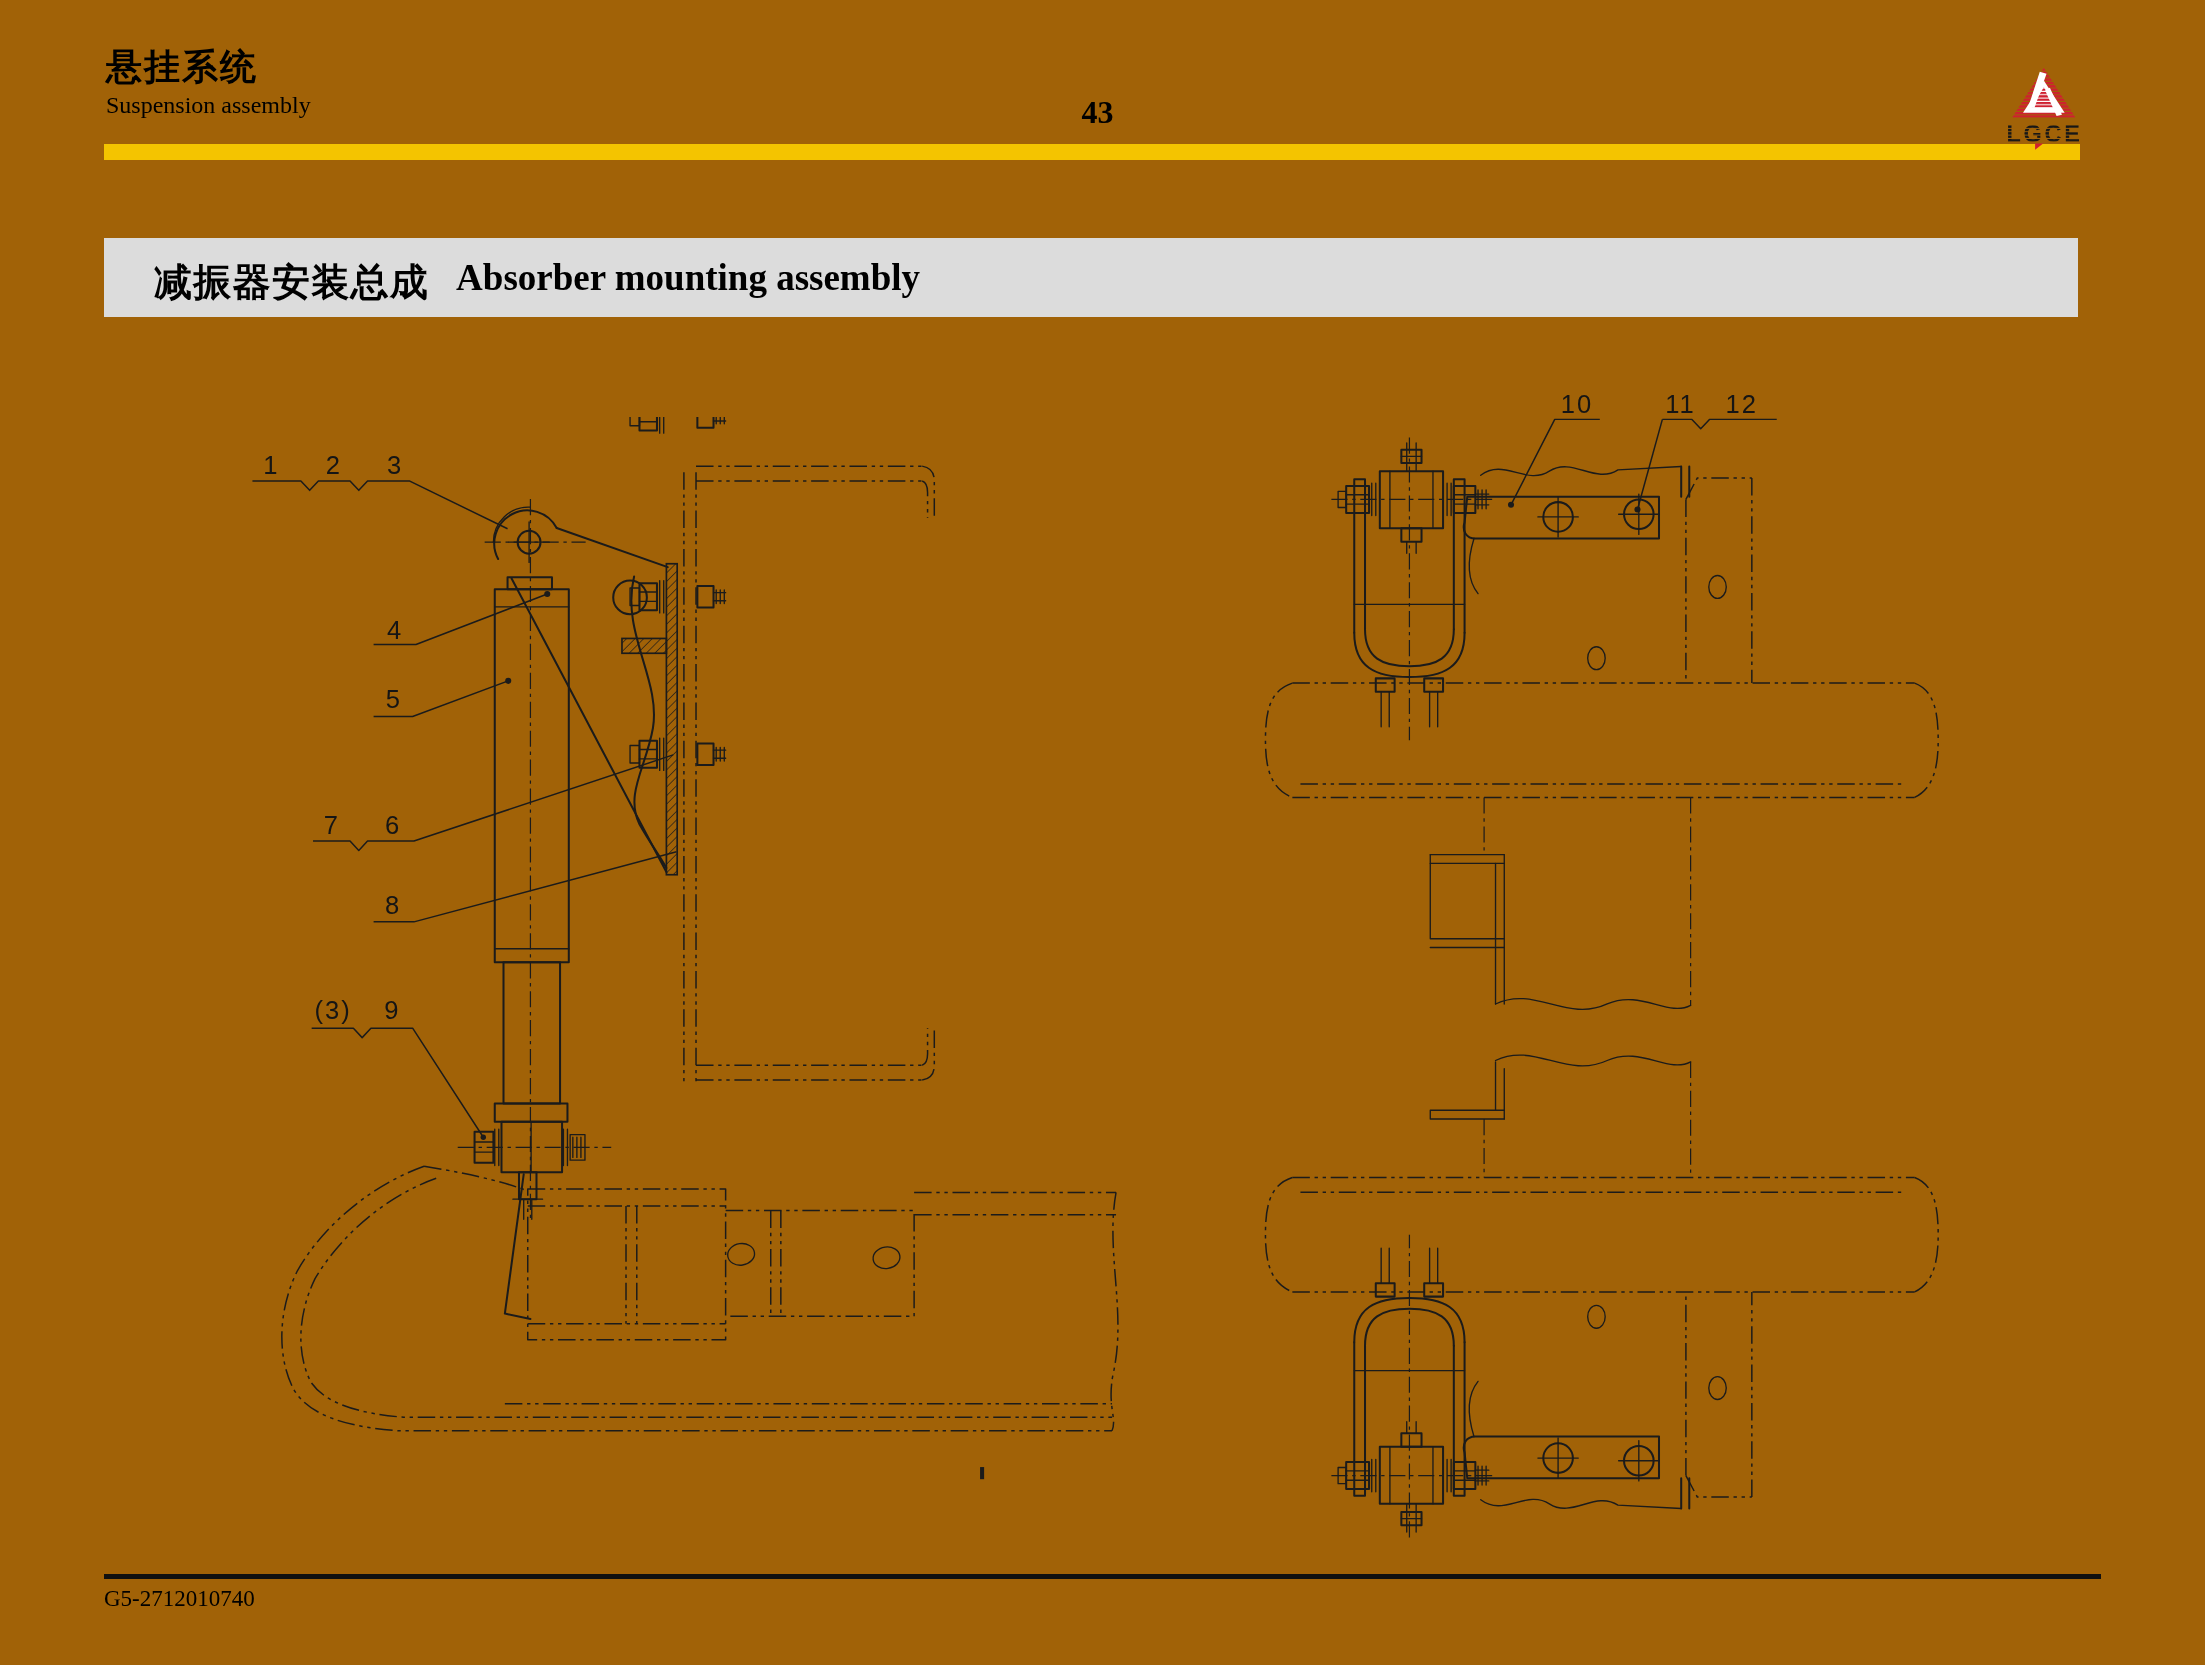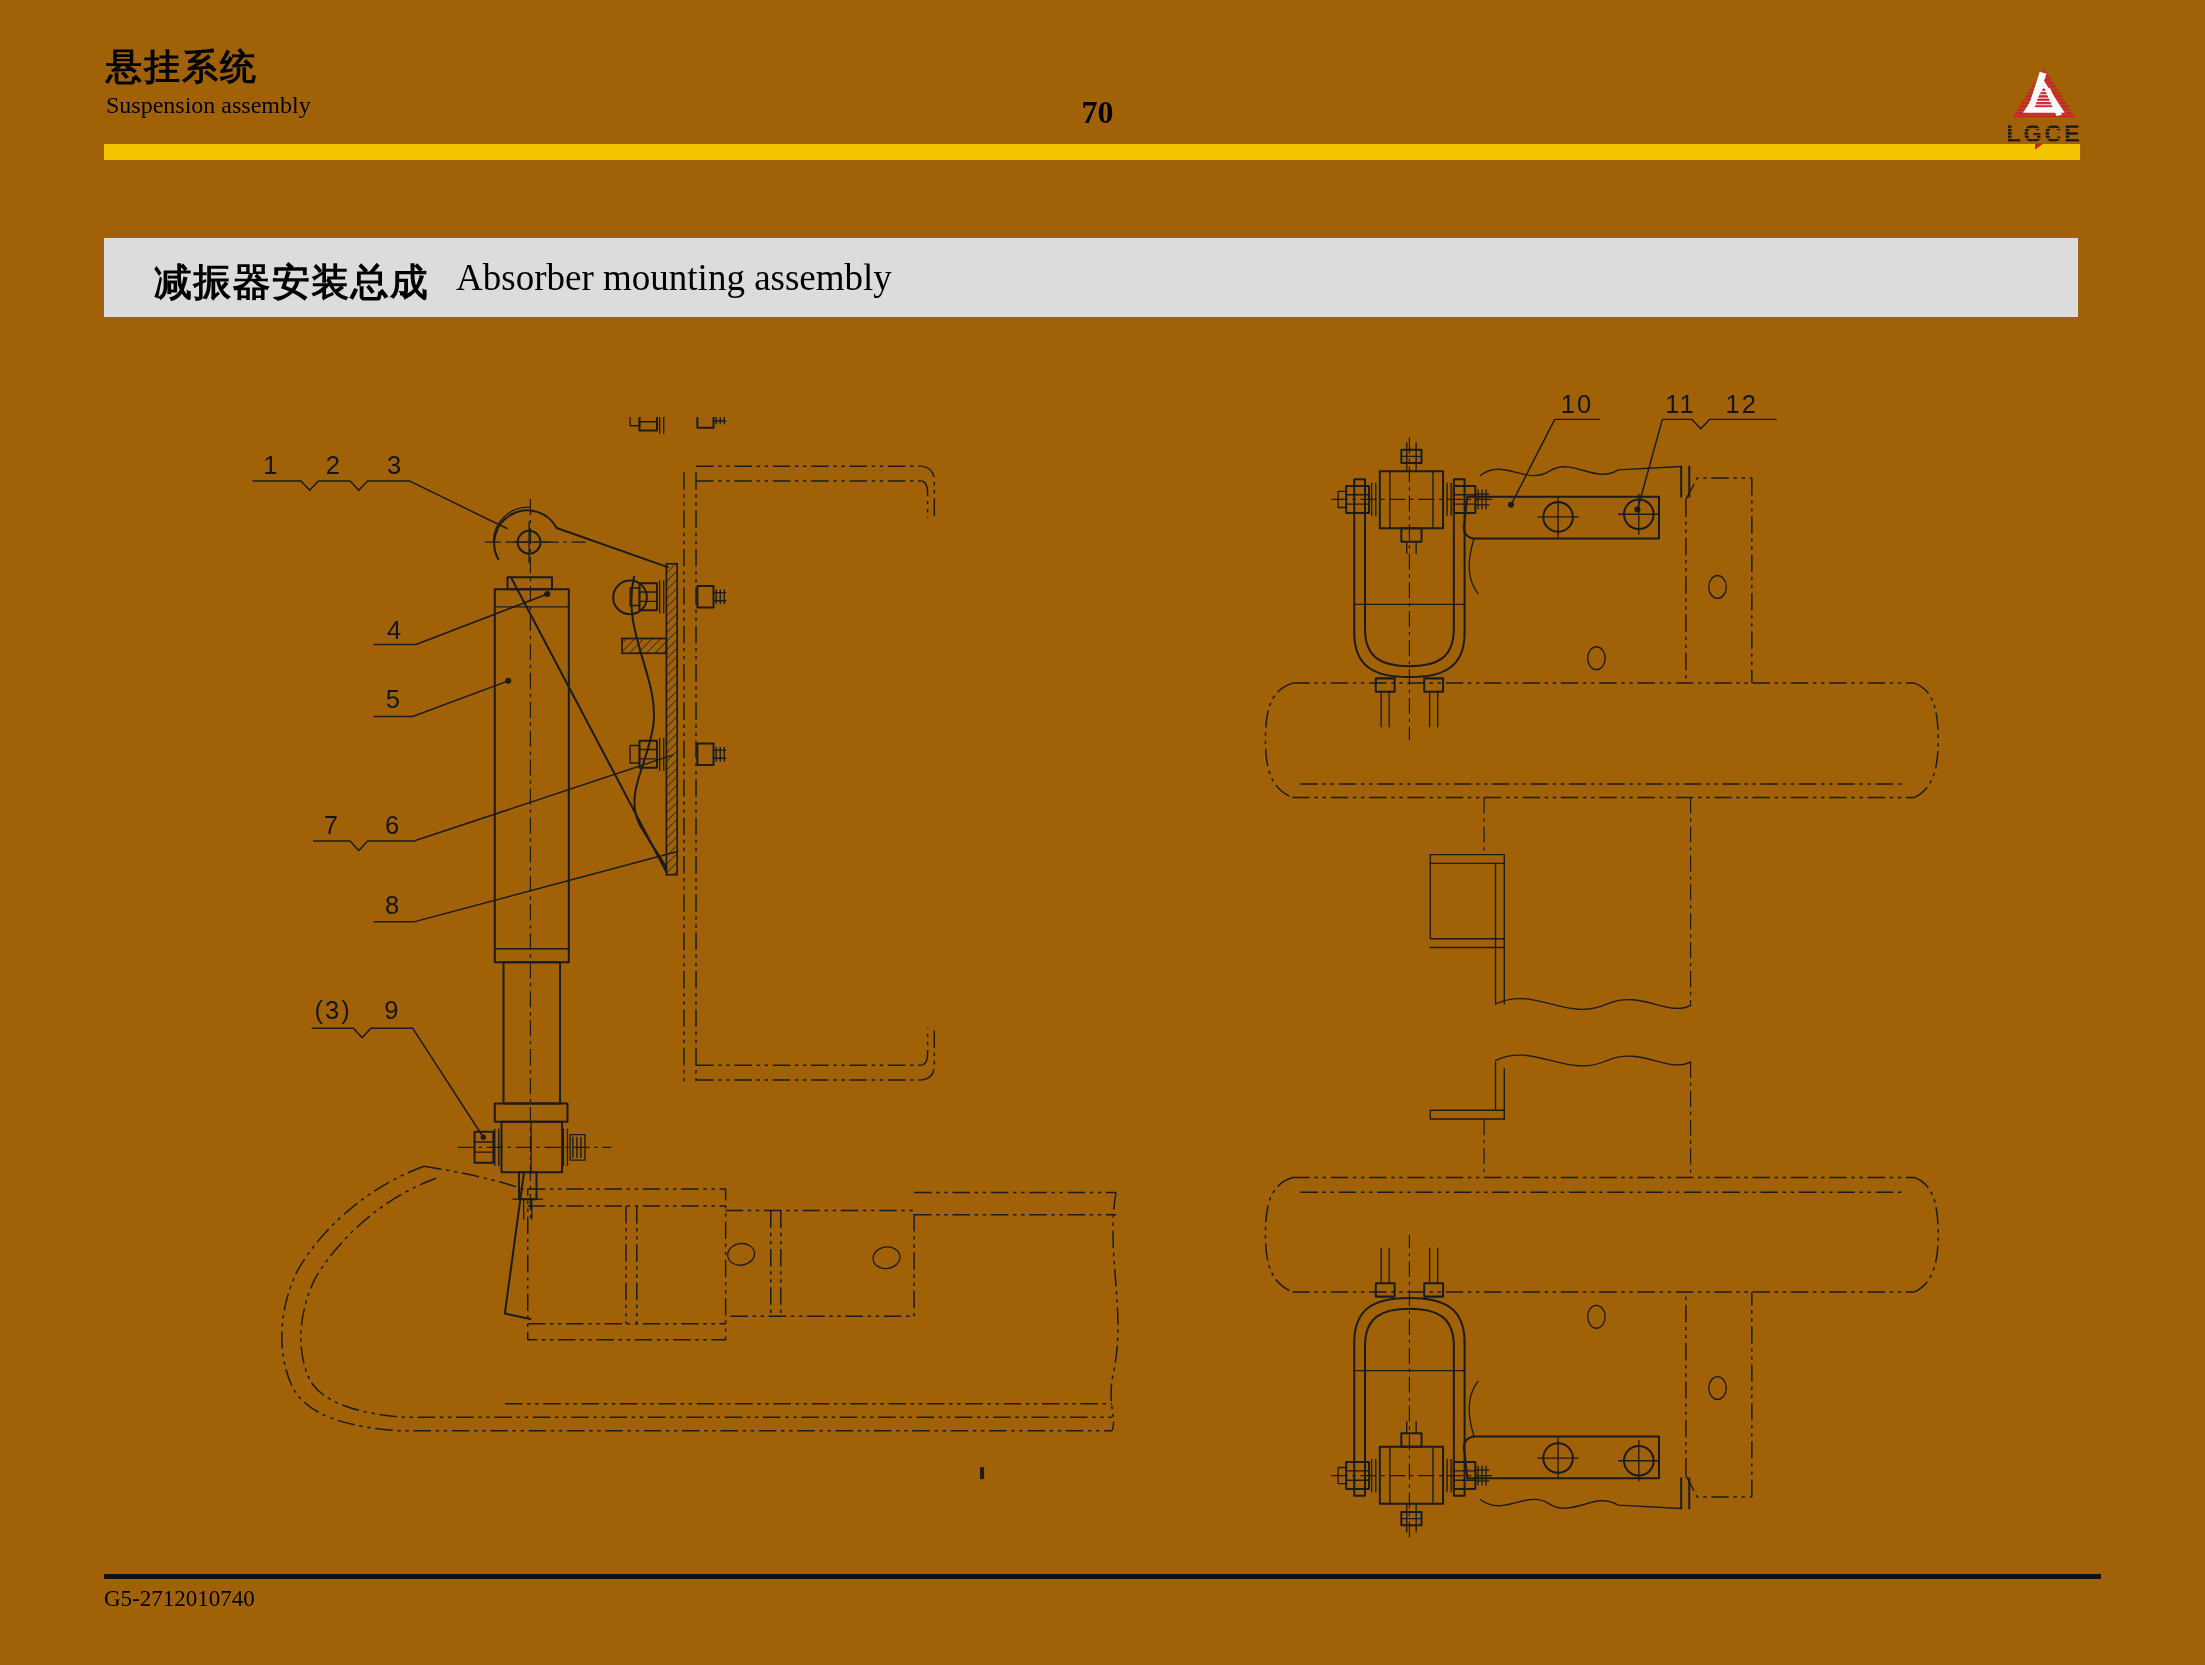--- a/index.html
+++ b/index.html
@@ -12,21 +12,21 @@
   .hdr-en{position:absolute;left:106px;top:92px;font-size:24px;}
   .pagenum{position:absolute;left:1037px;top:94px;width:121px;text-align:center;
            font-size:32px;font-weight:bold;}
   .accent{position:absolute;left:104px;top:144px;width:1976px;height:15.5px;background:#F4C400;}
   .logo{position:absolute;left:2008px;top:65px;width:73px;height:86px;}
 
   
   .banner{position:absolute;left:104px;top:238px;width:1974px;height:79px;background:#DCDCDC;
           display:flex;align-items:center;}
   .banner-cn{margin-left:50px;font-weight:bold;font-size:38px;letter-spacing:1.3px;margin-top:10px;}
-  .banner-en{margin-left:27px;font-weight:normal;font-size:37px;}
+  .banner-en{margin-left:27px;font-weight:bold;font-size:37px;}
 
   
   svg.fig{position:absolute;}
   #figL{left:222px;top:417px;}
   #figR{left:1252px;top:390px;}
   .s {fill:none;stroke:#1b1b1b;stroke-width:3;stroke-linecap:round;stroke-linejoin:round;}
   .t {fill:none;stroke:#1b1b1b;stroke-width:2;stroke-linecap:round;stroke-linejoin:round;}
   .c {fill:none;stroke:#1b1b1b;stroke-width:1.8;stroke-dasharray:24 7 5 7;}
   .p {fill:none;stroke:#1b1b1b;stroke-width:2.2;stroke-dasharray:26 7 5 7 5 7;stroke-linejoin:round;}
   .ld{fill:none;stroke:#1b1b1b;stroke-width:2.2;stroke-linejoin:round;}
@@ -39,21 +39,21 @@
   .fline{position:absolute;left:104px;top:1574px;width:1997px;height:5.4px;background:#101010;}
   .docnum{position:absolute;left:104px;top:1586px;font-size:23px;}
 </style>
 </head>
 <body>
 
 <div class="page">
 
   <div class="hdr-cn">悬挂系统</div>
   <div class="hdr-en">Suspension assembly</div>
-  <div class="pagenum">70</div>
+  <div class="pagenum">43</div>
   <div class="accent"></div>
 
   <svg class="logo" viewBox="0 0 108 128">
     <defs>
       <pattern id="rs" width="108" height="5" patternUnits="userSpaceOnUse">
         <rect width="108" height="3.4" fill="#CF2030"></rect>
       </pattern>
       <pattern id="bs" width="108" height="5" patternUnits="userSpaceOnUse">
         <rect width="108" height="3.6" fill="#161616"></rect>
       </pattern>

